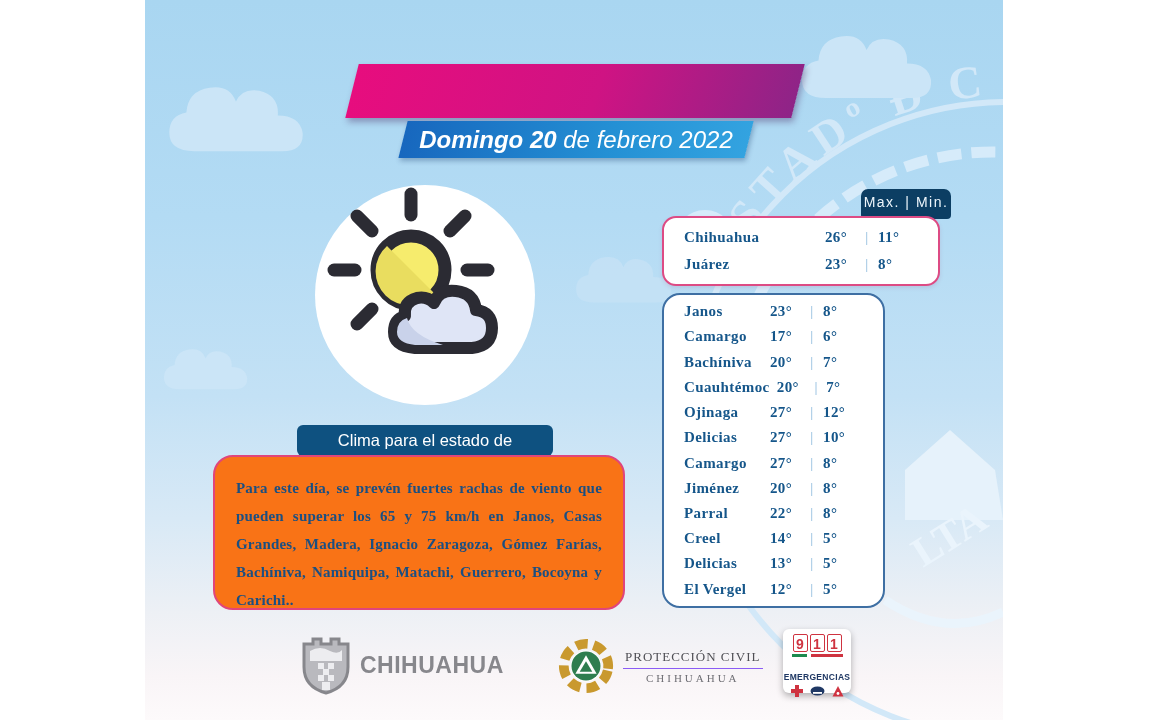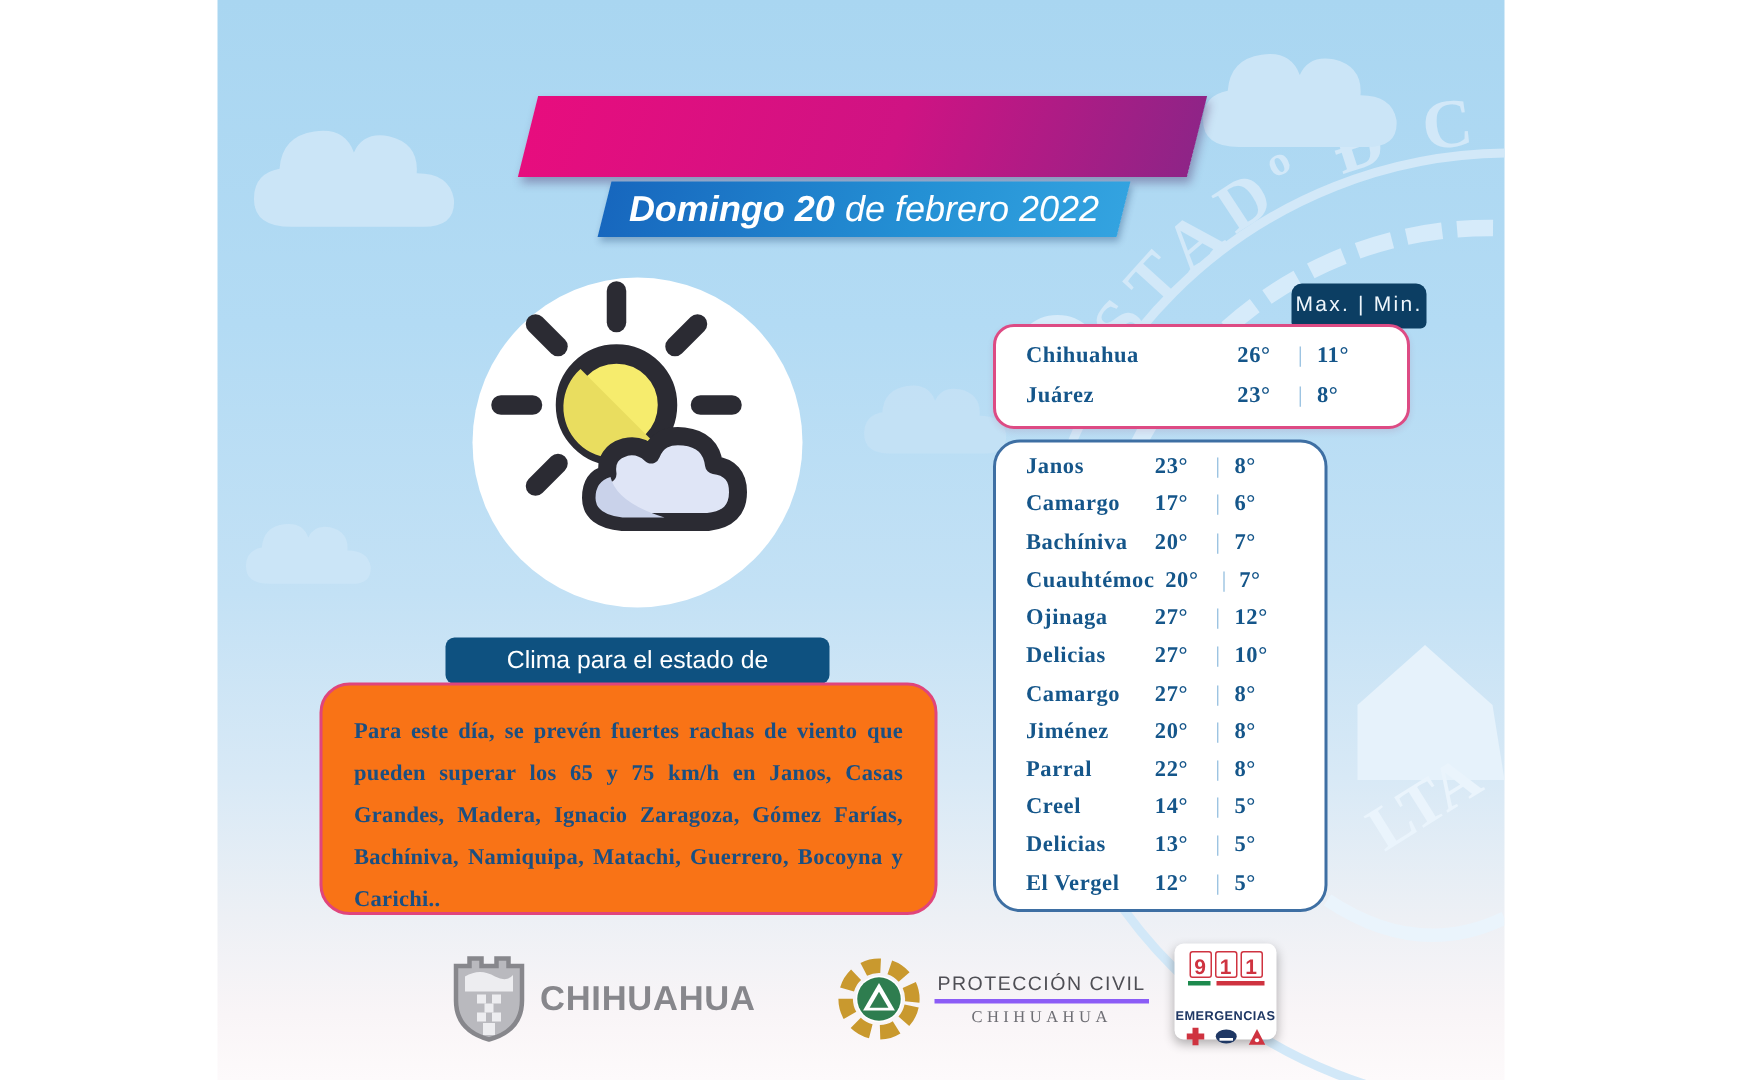--- a/index.html
+++ b/index.html
@@ -51,22 +51,22 @@
              border:2px solid #e0457b;border-radius:20px;z-index:6;box-sizing:border-box;
              padding:17px 21px 0 21px;}
   .clima-text{font-family:"Liberation Serif",serif;font-weight:bold;font-size:15px;color:#1a4f82;
               line-height:1.87;text-align:justify;letter-spacing:.2px;margin:0;}
   
   .footer{position:absolute;left:145px;top:625px;width:858px;height:80px;z-index:7;}
   .chih-logo{position:absolute;left:155px;top:10px;display:flex;align-items:center;}
   .chih-text{font-size:23px;font-weight:bold;color:#87878c;letter-spacing:.5px;margin-left:8px;}
   .pc-logo{position:absolute;left:412px;top:12px;display:flex;align-items:center;}
   .pc-textblock{margin-left:8px;text-align:center;}
-  .pc-title{font-family:Liberation Sans, sans-serif;font-size:13px;color:#4f4f55;letter-spacing:1px;
-            border-bottom:3px solid #8b5cf6;padding:0 2px 3px 2px;}
+  .pc-title{font-family:Liberation Serif, serif;font-size:13px;color:#4f4f55;letter-spacing:1px;
+            border-bottom:1px solid #8b5cf6;padding:0 2px 3px 2px;}
   .pc-sub{font-family:"Liberation Serif",serif;font-size:11px;color:#6e6e74;letter-spacing:3px;
           margin-top:3px;}
   .e911-card{position:absolute;left:638px;top:4px;width:68px;height:64px;background:#fff;
              border-radius:6px;box-shadow:0 3px 7px rgba(0,0,0,.3);display:flex;flex-direction:column;
              align-items:center;padding-top:5px;box-sizing:border-box;}
   .e911-digits{display:flex;gap:2px;}
   .e911-digit{width:15px;height:18px;border:1.5px solid #cf3340;border-radius:2px;color:#cf3340;
               font-weight:bold;font-size:14px;line-height:18px;text-align:center;box-sizing:border-box;}
   .e911-bars{display:flex;gap:4px;margin-top:2px;}
   .bar-green{width:15px;height:3px;background:#1d8a4e;}

